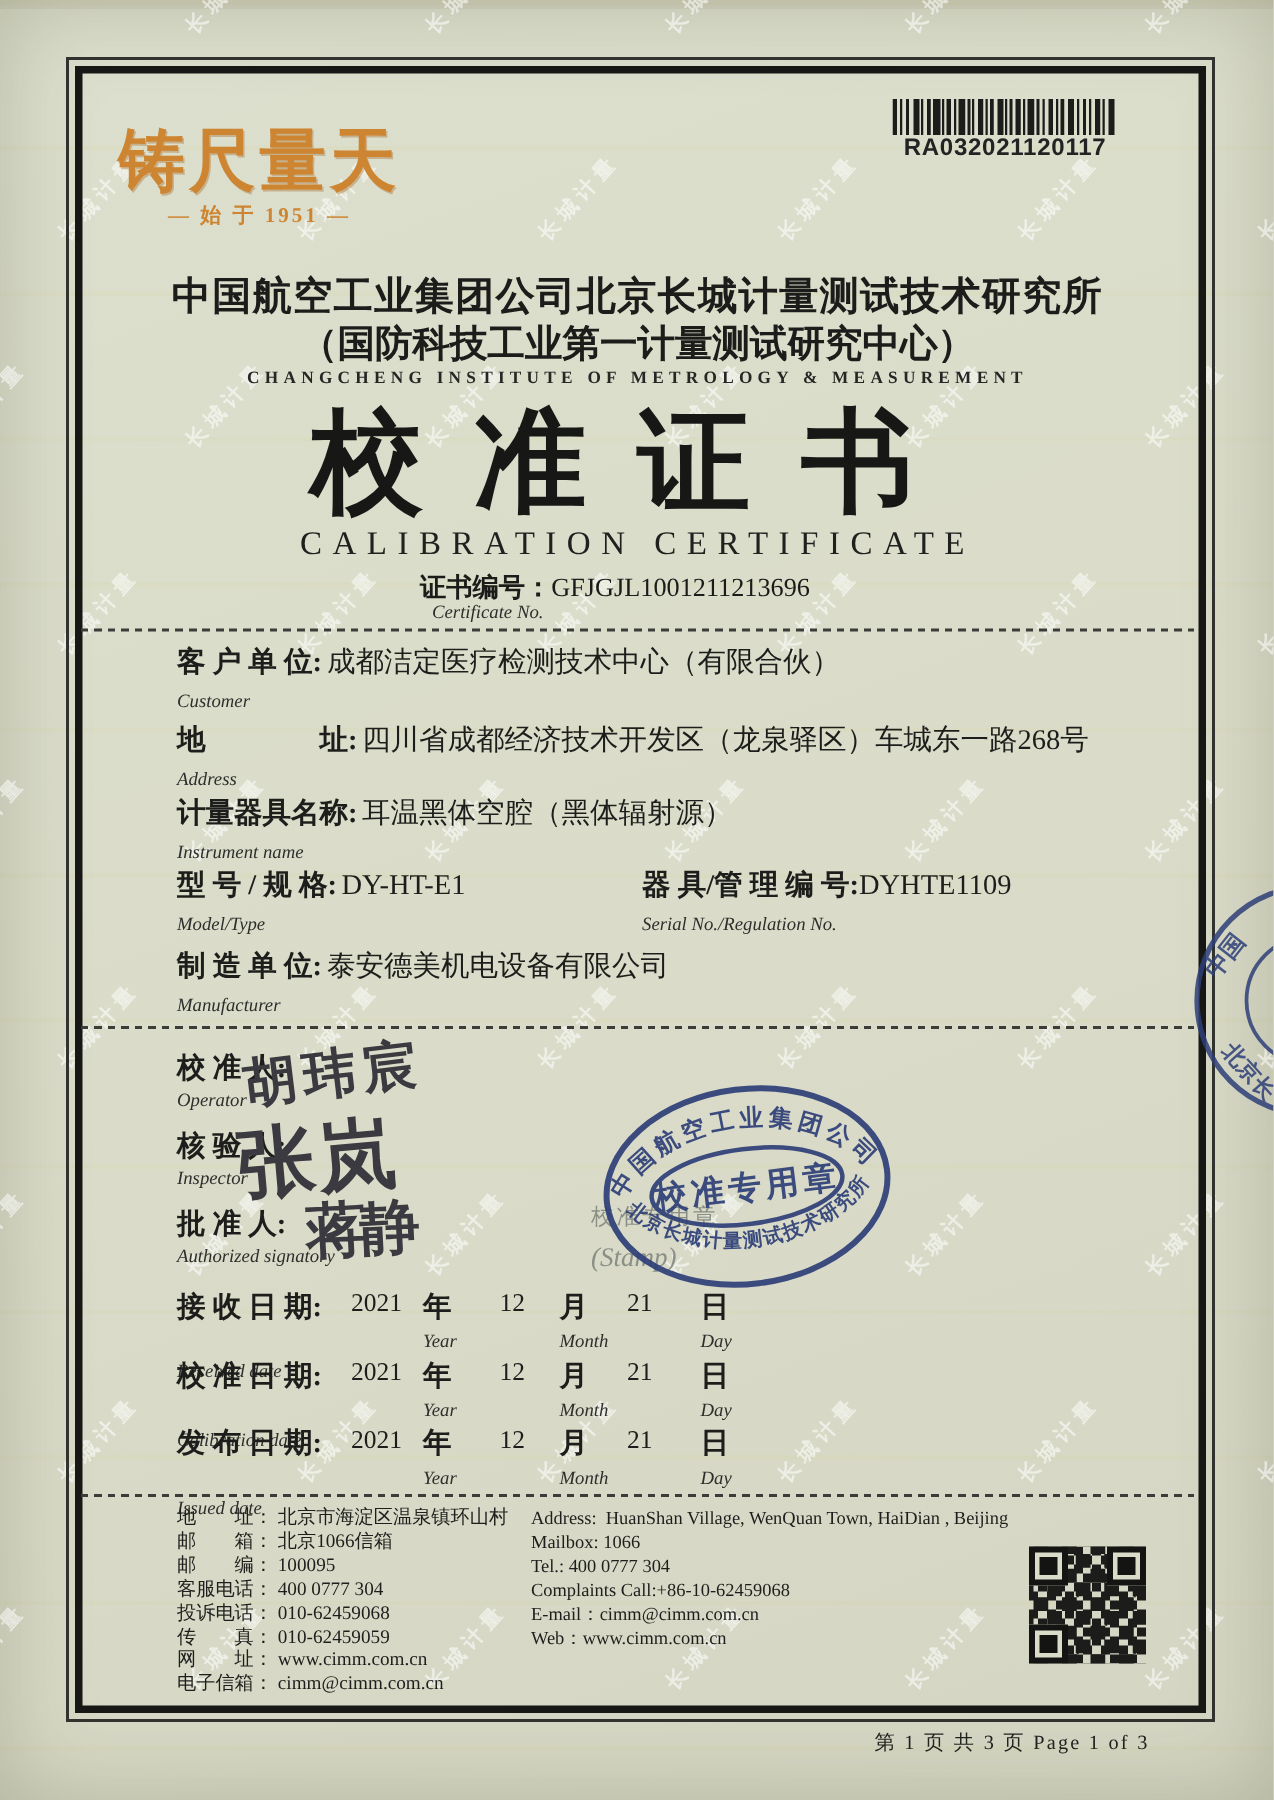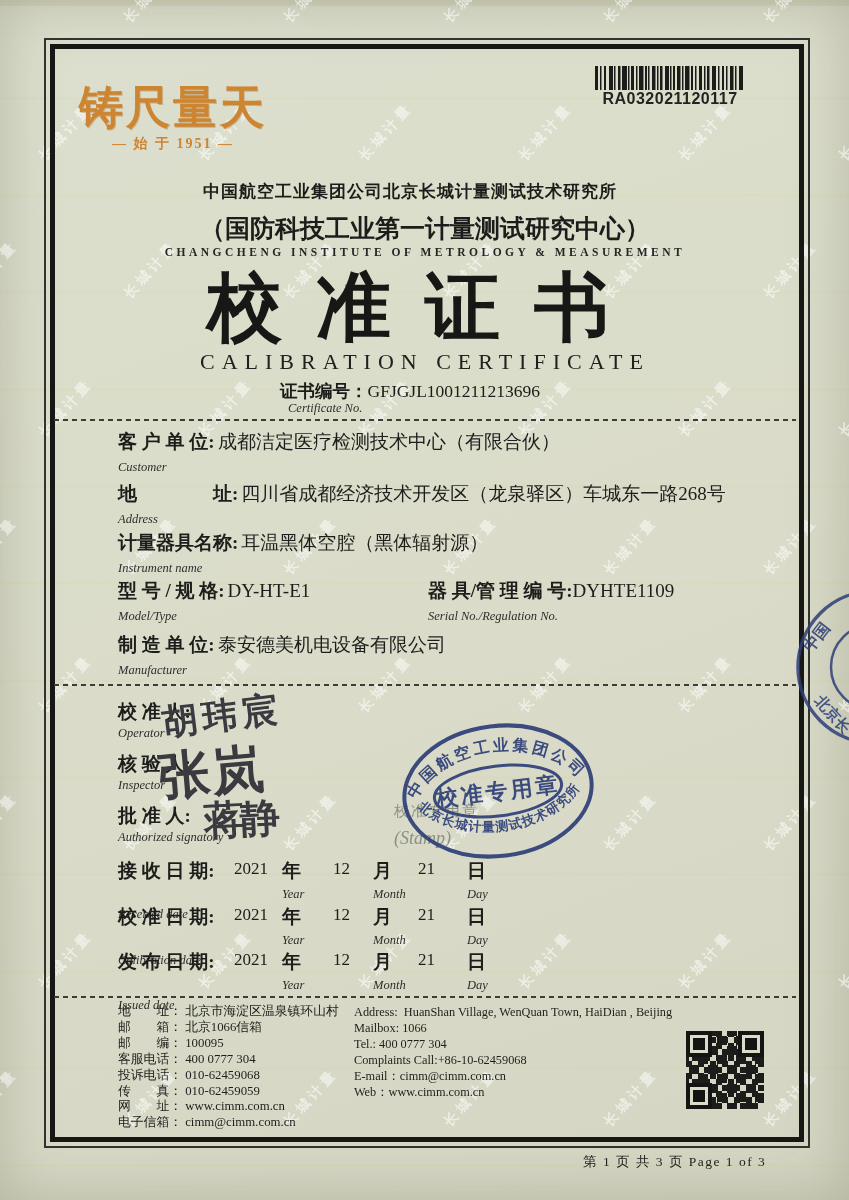--- a/index.html
+++ b/index.html
@@ -29,21 +29,21 @@
   
   .barcode{position:absolute;left:594px;top:66px;width:152px;text-align:center;}
   .barcode svg{display:block;margin:0 auto;}
   .barcode-text{font-family:"Liberation Sans",sans-serif;font-weight:700;font-size:16px;color:#232323;letter-spacing:.5px;margin-top:0;}
   
   .logo{position:absolute;left:78px;top:84px;width:190px;text-align:center;color:#cd8531;}
   .logo-main{font-size:44px;font-weight:900;letter-spacing:3px;line-height:1.1;
     text-shadow:1px 1px 0 rgba(160,95,25,.35);transform:scaleY(1.05);}
   .logo-sub{font-size:14px;font-weight:700;letter-spacing:2px;margin-top:3px;color:#cd8531;}
   
-  .org1{position:absolute;left:29px;width:762px;top:180px;text-align:center;font-size:17px;font-weight:700;letter-spacing:1px;color:#1c1c1a;}
+  .org1{position:absolute;left:44px;width:762px;top:180px;text-align:center;font-size:26px;font-weight:700;letter-spacing:1px;color:#1c1c1a;}
   .org2{position:absolute;left:44px;width:762px;top:212px;text-align:center;font-size:25px;font-weight:700;color:#1c1c1a;}
   .orgen{position:absolute;left:44px;width:762px;top:246px;text-align:center;font-size:11.5px;font-weight:700;letter-spacing:3.5px;color:#262624;}
   .title-cn{position:absolute;left:44px;width:762px;top:258px;text-align:center;
     font-size:75px;font-weight:900;letter-spacing:34px;text-indent:34px;transform:translateX(-17px);
     color:#171715;font-family:"Liberation Serif",serif;}
   .title-en{position:absolute;left:44px;width:762px;top:349px;text-align:center;font-size:22px;letter-spacing:7px;color:#20201e;}
   .certline{position:absolute;left:44px;width:732px;top:379px;text-align:center;font-size:17.5px;color:#1b1b19;}
   .certline .clabel{font-weight:700;}
   .cert-sub{position:absolute;left:288px;top:401px;font-style:italic;font-size:12.5px;color:#2e2e2c;}
   

